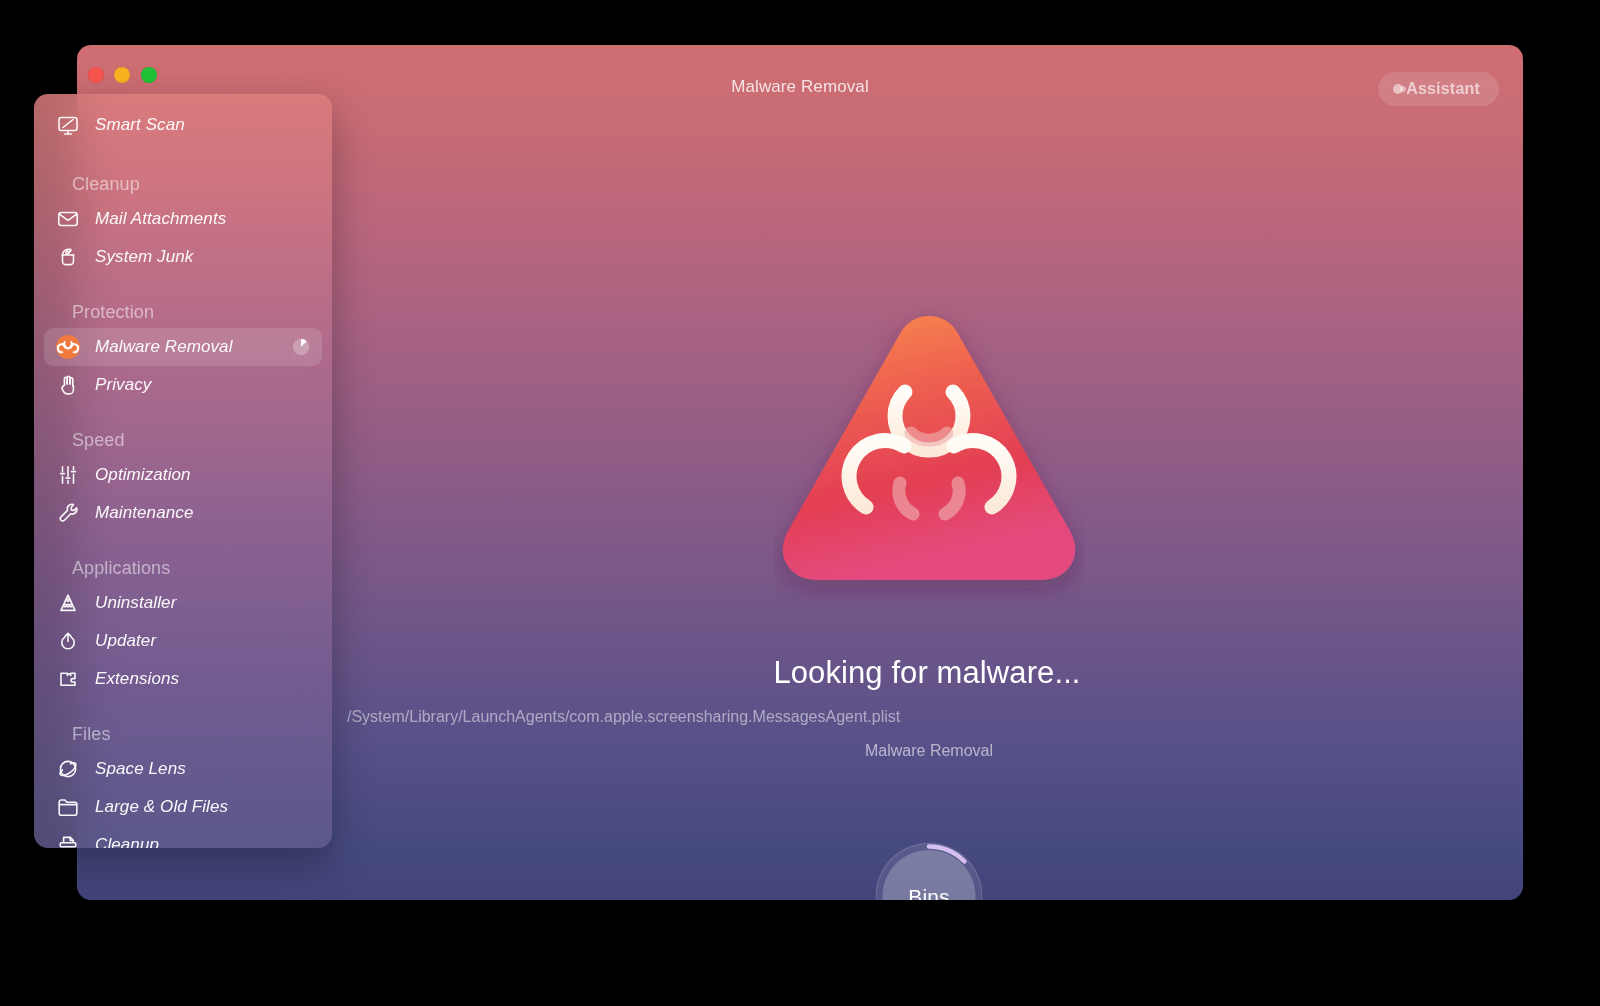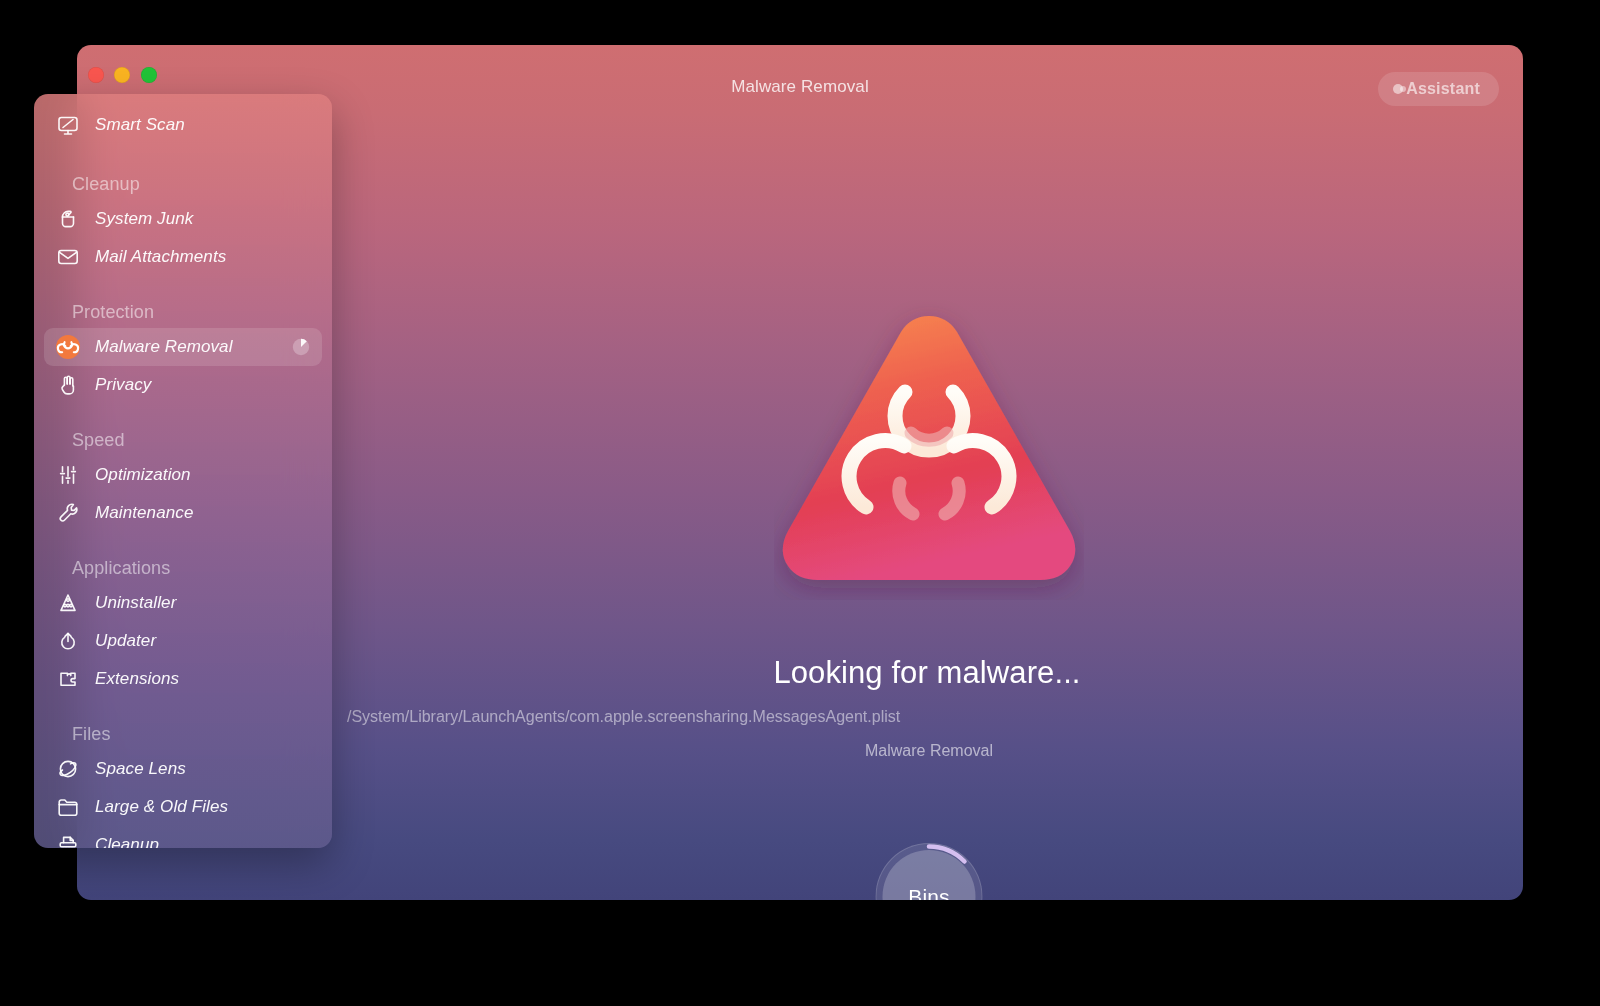--- a/index.html
+++ b/index.html
@@ -293,36 +293,36 @@
             <path d="M7 14.5 17 6.5" stroke="rgba(255,255,255,0.95)" stroke-width="1.6" fill="none" stroke-linecap="round" stroke-linejoin="round"></path>
           </svg>
         </span>
         <span class="nav-label">Smart Scan</span>
       </div>
       <div class="gap-after-smartscan"></div>
       <div class="nav-section">Cleanup</div>
       <div class="nav-item">
         <span class="nav-icon">
           <svg width="24" height="24" viewBox="0 0 24 24">
+            <rect x="2.8" y="5.5" width="18.4" height="13" rx="2.4" stroke="rgba(255,255,255,0.95)" stroke-width="1.6" fill="none" stroke-linecap="round" stroke-linejoin="round"></rect>
+            <path d="M3.6 7.4 12 13.4l8.4-6" stroke="rgba(255,255,255,0.95)" stroke-width="1.6" fill="none" stroke-linecap="round" stroke-linejoin="round"></path>
+          </svg>
+        </span>
+        <span class="nav-label">Mail Attachments</span>
+      </div>
+      <div class="nav-item">
+        <span class="nav-icon">
+          <svg width="24" height="24" viewBox="0 0 24 24">
             <path d="M6.5 10a5.6 5.6 0 0 1 5.6-5.6h2.2c.7 0 1 .8.5 1.3l-2.4 2.4" stroke="rgba(255,255,255,0.95)" stroke-width="1.6" fill="none" stroke-linecap="round" stroke-linejoin="round"></path>
             <path d="M6.5 10v6.2A3.4 3.4 0 0 0 9.9 19.6h4.2a3.4 3.4 0 0 0 3.4-3.4V10" stroke="rgba(255,255,255,0.95)" stroke-width="1.6" fill="none" stroke-linecap="round" stroke-linejoin="round"></path>
             <path d="M6.5 10h11" stroke="rgba(255,255,255,0.95)" stroke-width="1.6" fill="none" stroke-linecap="round" stroke-linejoin="round"></path>
             <circle cx="11.4" cy="7.6" r="1.5" stroke="rgba(255,255,255,0.95)" stroke-width="1.6" fill="none" stroke-linecap="round" stroke-linejoin="round"></circle>
           </svg>
         </span>
         <span class="nav-label">System Junk</span>
-      </div>
-      <div class="nav-item">
-        <span class="nav-icon">
-          <svg width="24" height="24" viewBox="0 0 24 24">
-            <rect x="2.8" y="5.5" width="18.4" height="13" rx="2.4" stroke="rgba(255,255,255,0.95)" stroke-width="1.6" fill="none" stroke-linecap="round" stroke-linejoin="round"></rect>
-            <path d="M3.6 7.4 12 13.4l8.4-6" stroke="rgba(255,255,255,0.95)" stroke-width="1.6" fill="none" stroke-linecap="round" stroke-linejoin="round"></path>
-          </svg>
-        </span>
-        <span class="nav-label">Mail Attachments</span>
       </div>
       <div class="nav-section">Protection</div>
       <div class="nav-item selected">
         <span class="nav-icon">
           <svg width="26" height="26" viewBox="0 0 26 26">
             <circle cx="13" cy="13" r="12" fill="#f2793e"></circle>
             <g fill="none" stroke="#ffffff" stroke-width="2.1" stroke-linecap="round">
               <path d="M9.6 8.2a4 4 0 1 0 6.8 0"></path>
               <path d="M7.2 18.2a4 4 0 1 1 3.1-6.1"></path>
               <path d="M18.8 18.2a4 4 0 1 0-3.1-6.1"></path>

